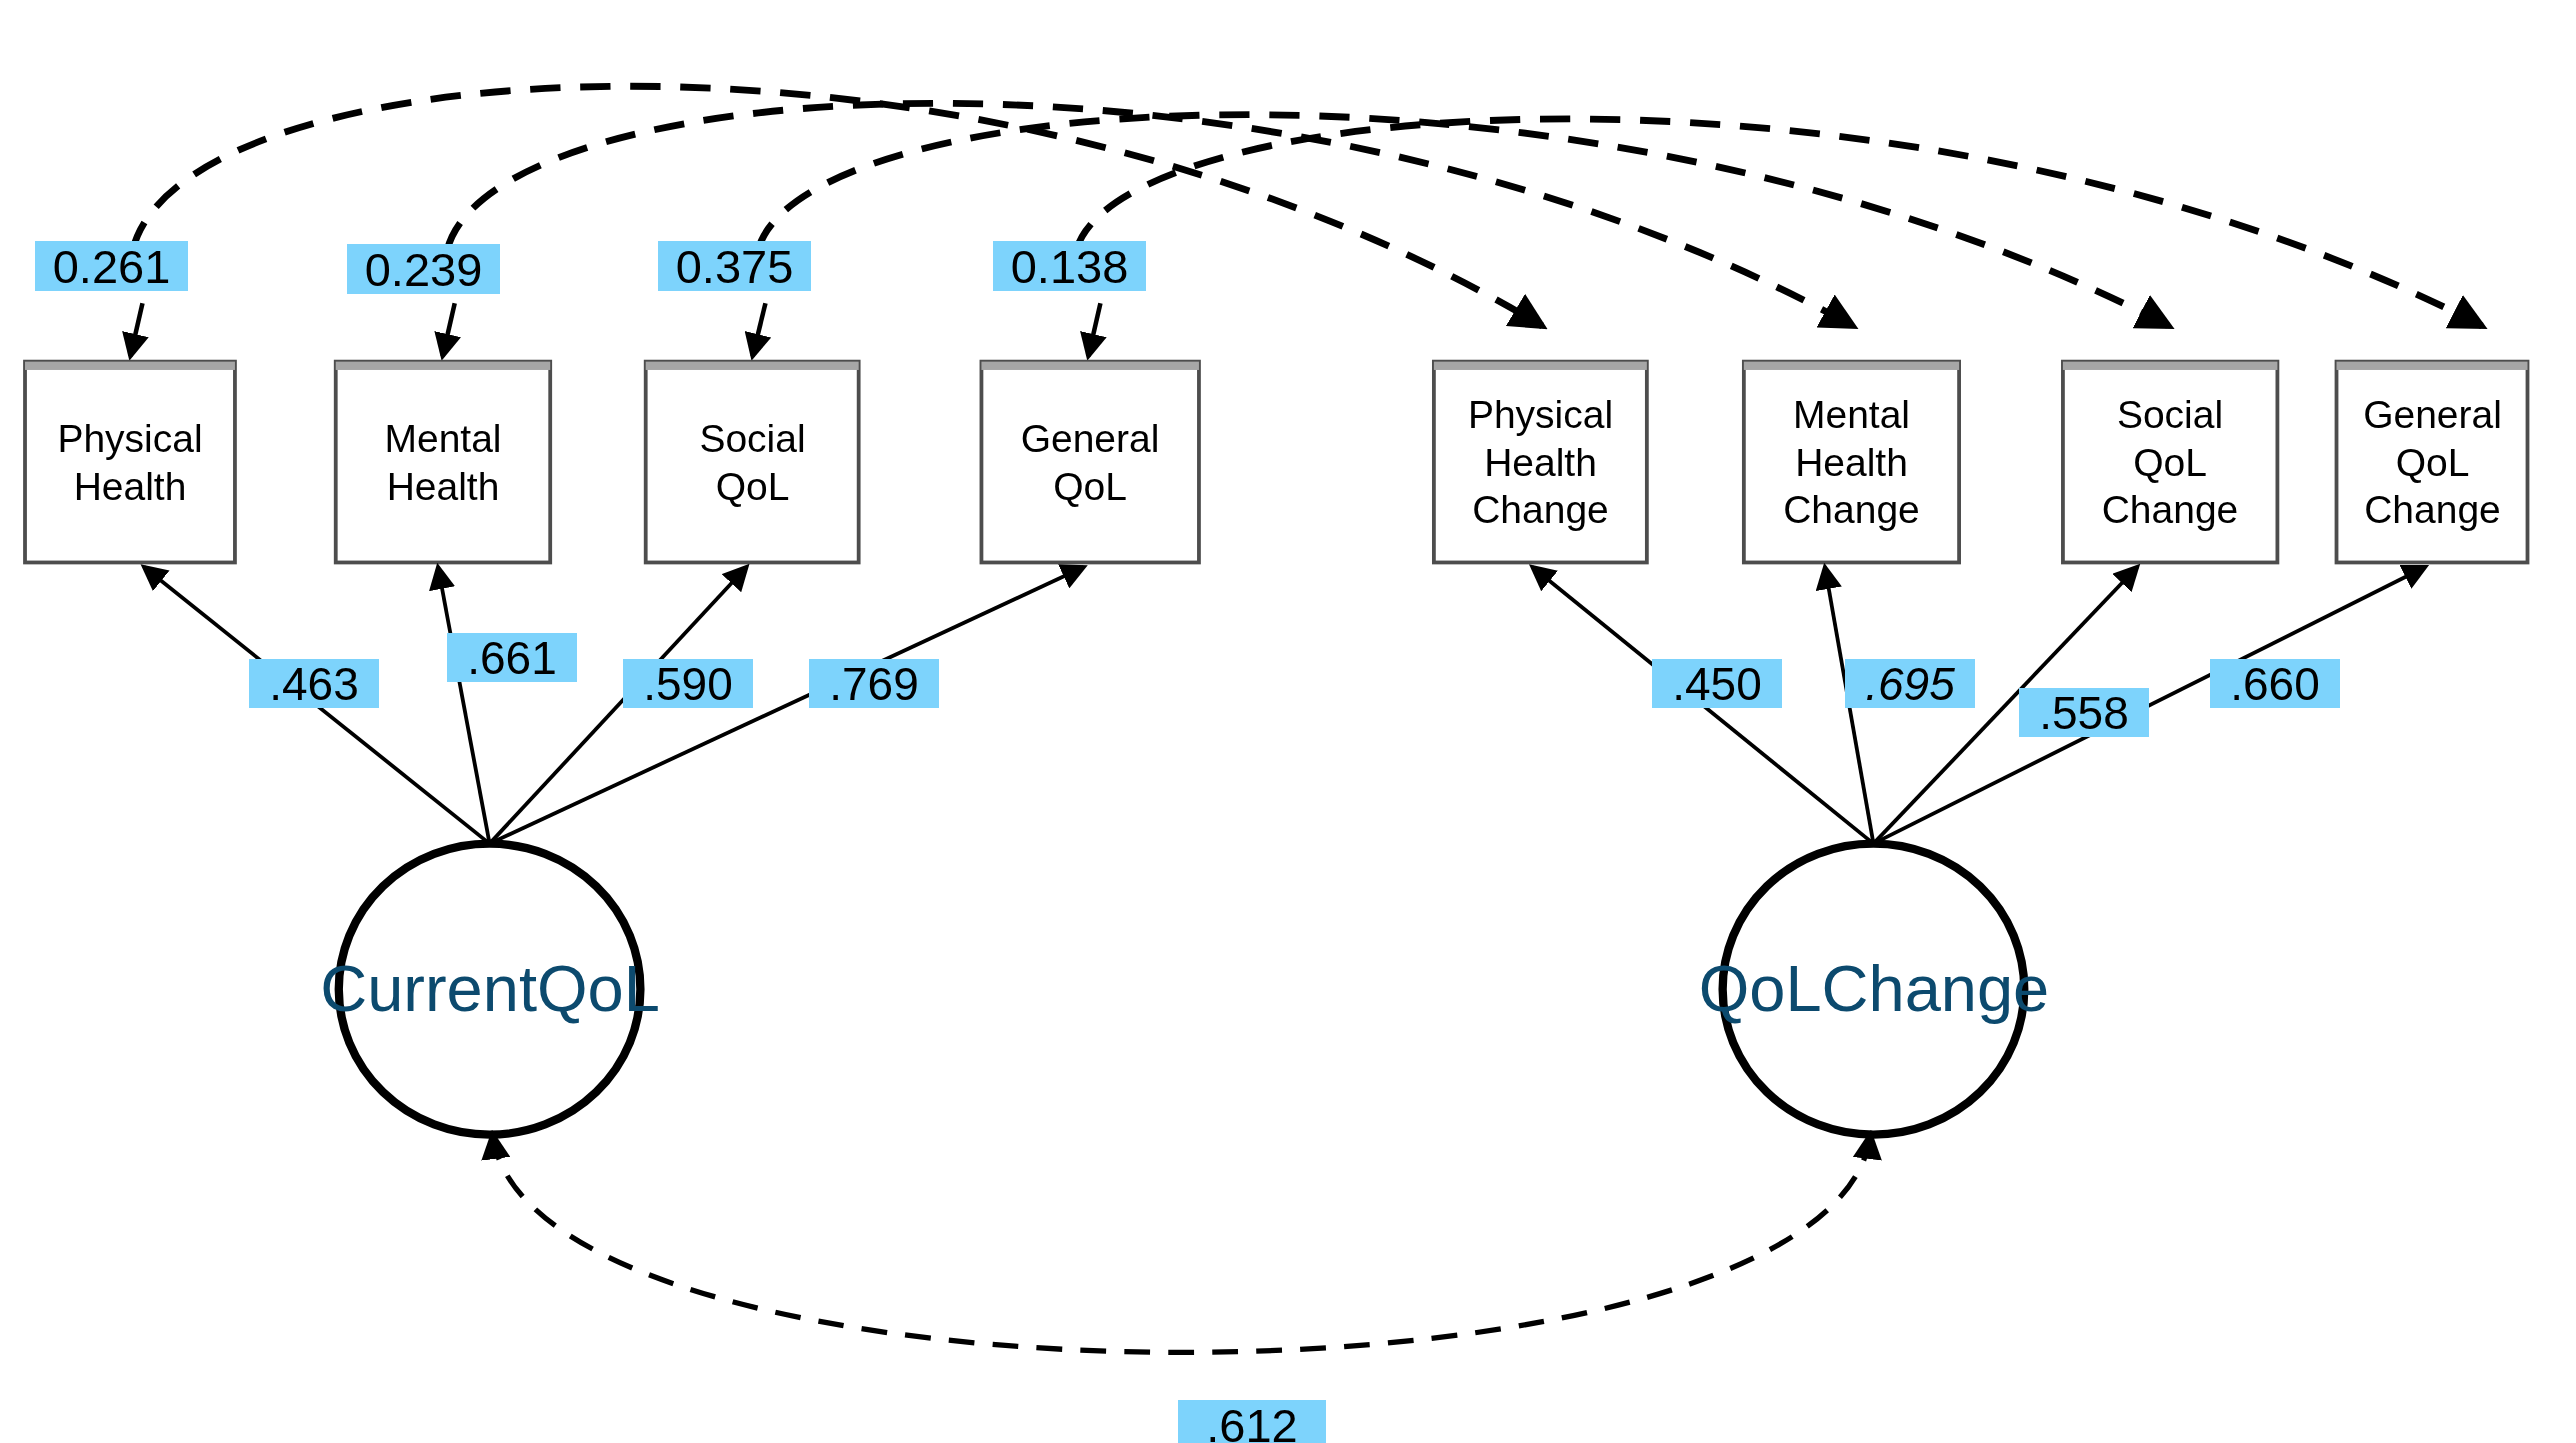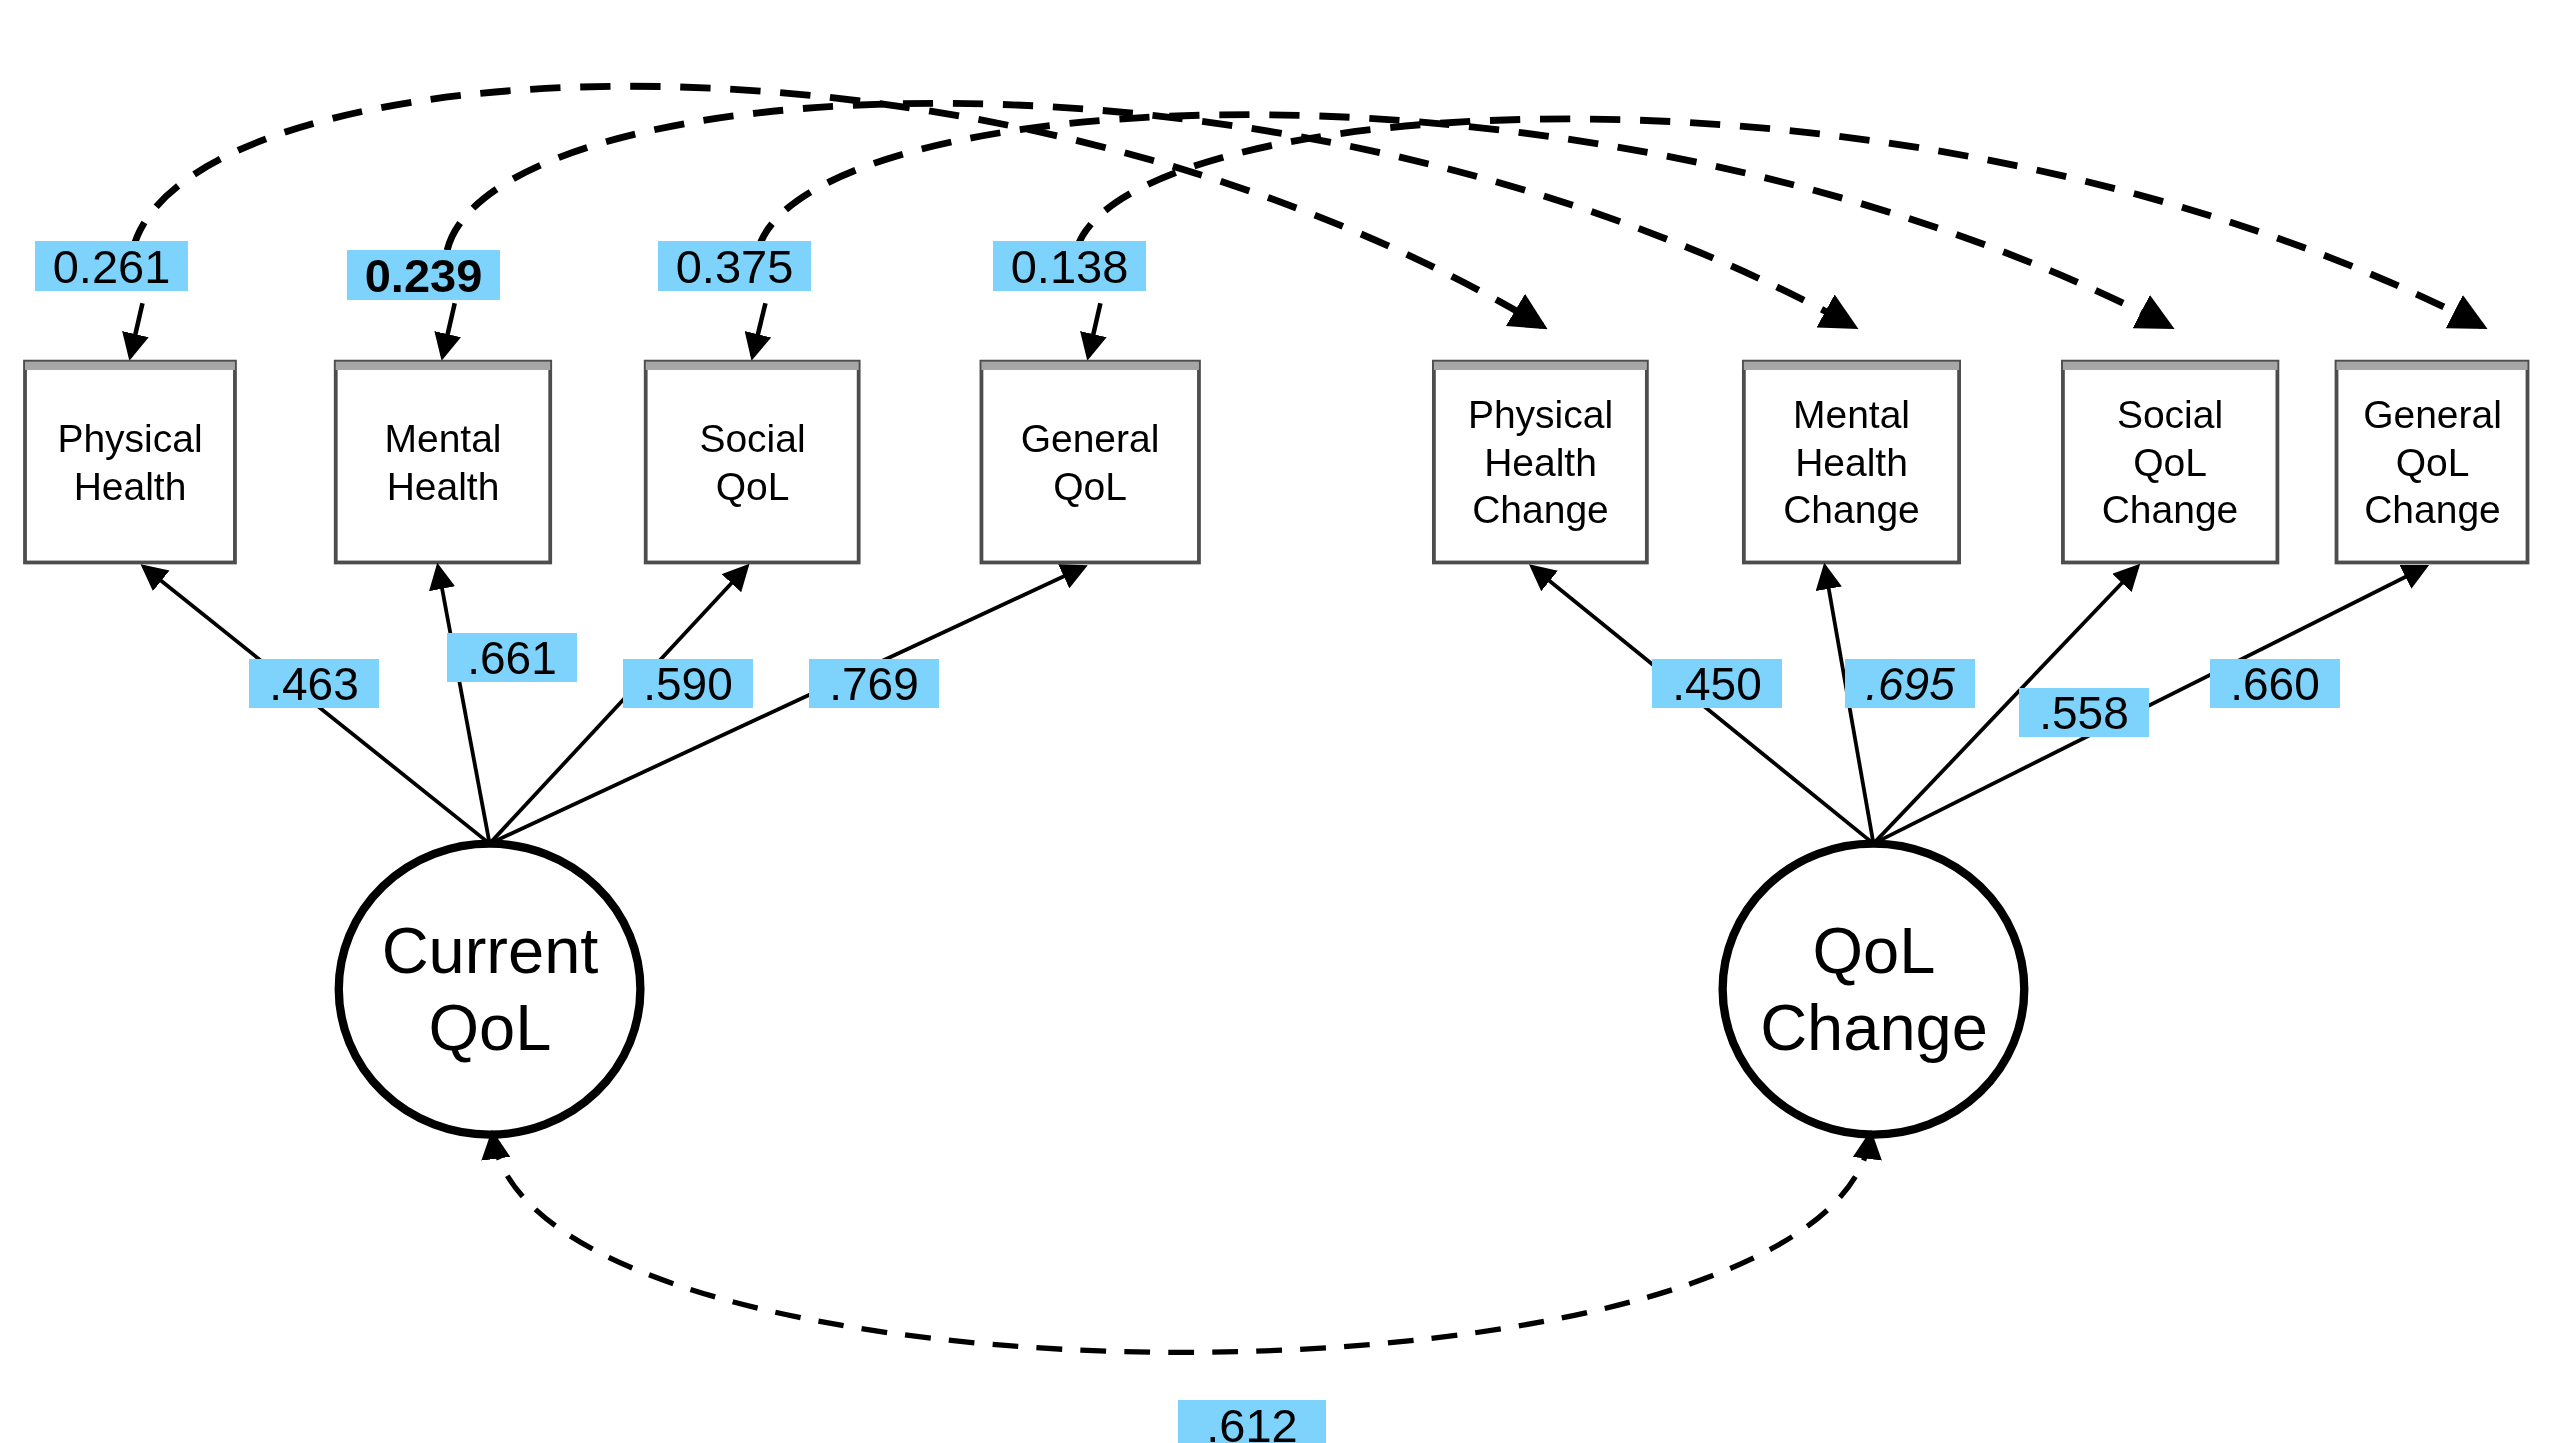--- a/index.html
+++ b/index.html
@@ -38,26 +38,26 @@
     line-height:1.22;
     text-align:center;
     display:flex;
     flex-direction:column;
     justify-content:center;
     align-items:center;
     pointer-events:none;
   }
   .ell-lbl{
     position:absolute;
-    color:#000000;
+    color:#0c4a6e;
     font-size:65px;
     line-height:1.18;
     text-align:center;
     display:flex;
-    flex-direction:column;
+    flex-direction:row;
     justify-content:center;
     align-items:center;
     pointer-events:none;
   }
 </style>
 </head>
 <body>
 
 <div id="stage">
 
@@ -132,21 +132,21 @@
       <ellipse class="ellipse-shape" cx="646" cy="1305" rx="199" ry="192"></ellipse>
       <ellipse class="ellipse-shape" cx="2472" cy="1305" rx="199" ry="192"></ellipse>
     </g>
 
     <g>
       <path class="dashed-path-thin" d="M 650 1497 C 700 1880 2420 1880 2468 1497" marker-start="url(#arrowDash)" marker-end="url(#arrowDash)"></path>
     </g>
   </svg>
 
   <div class="lbl err-lbl" style="left:35px; top:241px; width:144px;">0.261</div>
-  <div class="lbl err-lbl" style="left:347px; top:250px; width:144px;font-weight:bold;">0.239</div>
+  <div class="lbl err-lbl" style="left:347px; top:244px; width:144px;">0.239</div>
   <div class="lbl err-lbl" style="left:658px; top:241px; width:144px;text-align:center;">0.375</div>
   <div class="lbl err-lbl" style="left:993px; top:241px; width:144px;">0.138</div>
 
   <div class="box-lbl" style="left:25px; top:362px; width:210px; height:201px;">
     <span>Physical</span>
     <span>Health</span>
   </div>
   <div class="box-lbl" style="left:336px; top:362px; width:214px; height:201px;">
     <span>Mental</span>
     <span>Health</span>

